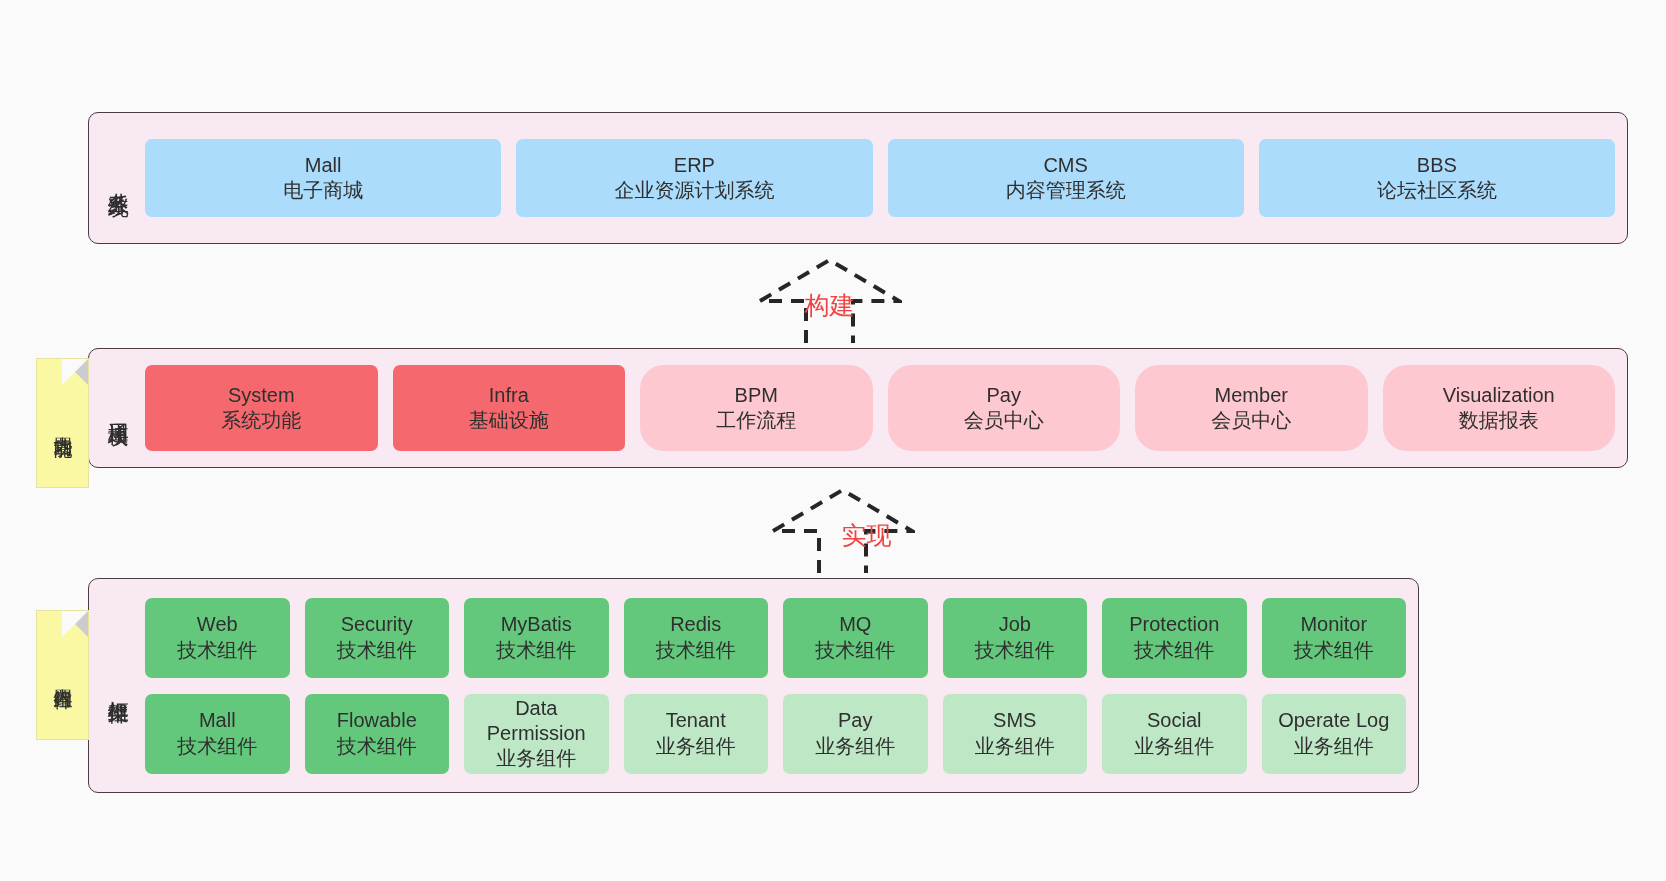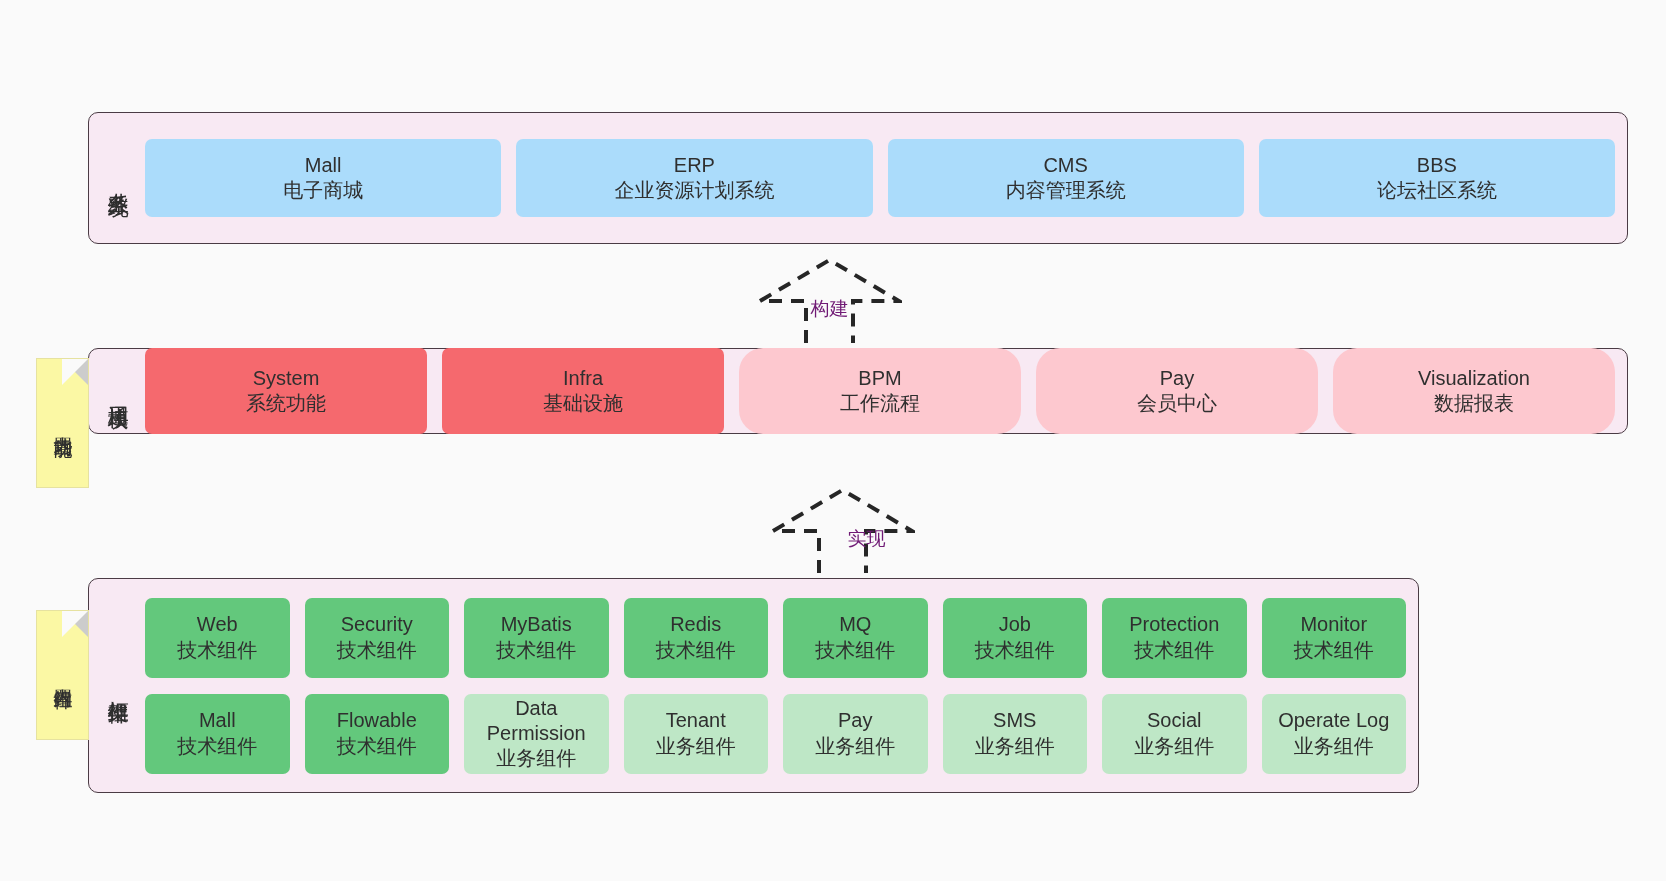--- a/index.html
+++ b/index.html
@@ -147,23 +147,23 @@
   .connector {
     position: absolute;
     z-index: 1;
   }
   .connector svg { display: block; }
   .connector-label {
     position: absolute;
     left: 50%;
     transform: translateX(-50%);
     bottom: 6px;
-    font-size: 19px;
+    font-size: 25px;
     line-height: 1;
-    color: #701a75;
+    color: #ef4444;
     background: transparent;
     white-space: nowrap;
     z-index: 2;
     padding: 0 2px;
   }
 </style>
 </head>
 <body>
 
 <div id="canvas">
@@ -196,41 +196,45 @@
     <svg width="145" height="86" viewBox="0 0 145 86" fill="none">
       <path d="M 49 85 L 49 43 L 3 43 L 72.5 2 L 142 43 L 96 43 L 96 85" stroke="#262626" stroke-width="4" stroke-dasharray="13 9" stroke-linecap="butt" stroke-linejoin="miter" fill="none"></path>
     </svg>
     <span class="connector-label" style="bottom:26px;">构建</span>
   </div>
 
   <div class="note" style="left:36px; top:358px; width:53px; height:130px;">
     <span class="note-text">内置功能</span>
   </div>
 
-  <div class="tier" id="tier-module" style="left:88px; top:348px; width:1540px; height:86px;">
+  <div class="tier" id="tier-module" style="left:88px; top:348px; width:1540px; height:120px;">
     <div class="tier-title">通用模块</div>
     <div class="tier-body">
       <div class="row">
         <div class="card red h-module">
           <span class="ln">System</span>
           <span class="ln">系统功能</span>
         </div>
         <div class="card red h-module">
           <span class="ln">Infra</span>
           <span class="ln">基础设施</span>
         </div>
         <div class="card pink h-module">
           <span class="ln">BPM</span>
           <span class="ln">工作流程</span>
         </div>
         <div class="card pink h-module">
           <span class="ln">Pay</span>
           <span class="ln">会员中心</span>
         </div>
         <div class="card pink h-module">
+          <span class="ln">Member</span>
+          <span class="ln">会员中心</span>
+        </div>
+        <div class="card pink h-module">
           <span class="ln">Visualization</span>
           <span class="ln">数据报表</span>
         </div>
       </div>
     </div>
   </div>
 
   <div class="connector" style="left:770px; top:488px; width:145px; height:86px;">
     <svg width="145" height="86" viewBox="0 0 145 86" fill="none">
       <path d="M 49 85 L 49 43 L 3 43 L 72.5 2 L 142 43 L 96 43 L 96 85" stroke="#262626" stroke-width="4" stroke-dasharray="13 9" stroke-linecap="butt" stroke-linejoin="miter" fill="none"></path>

